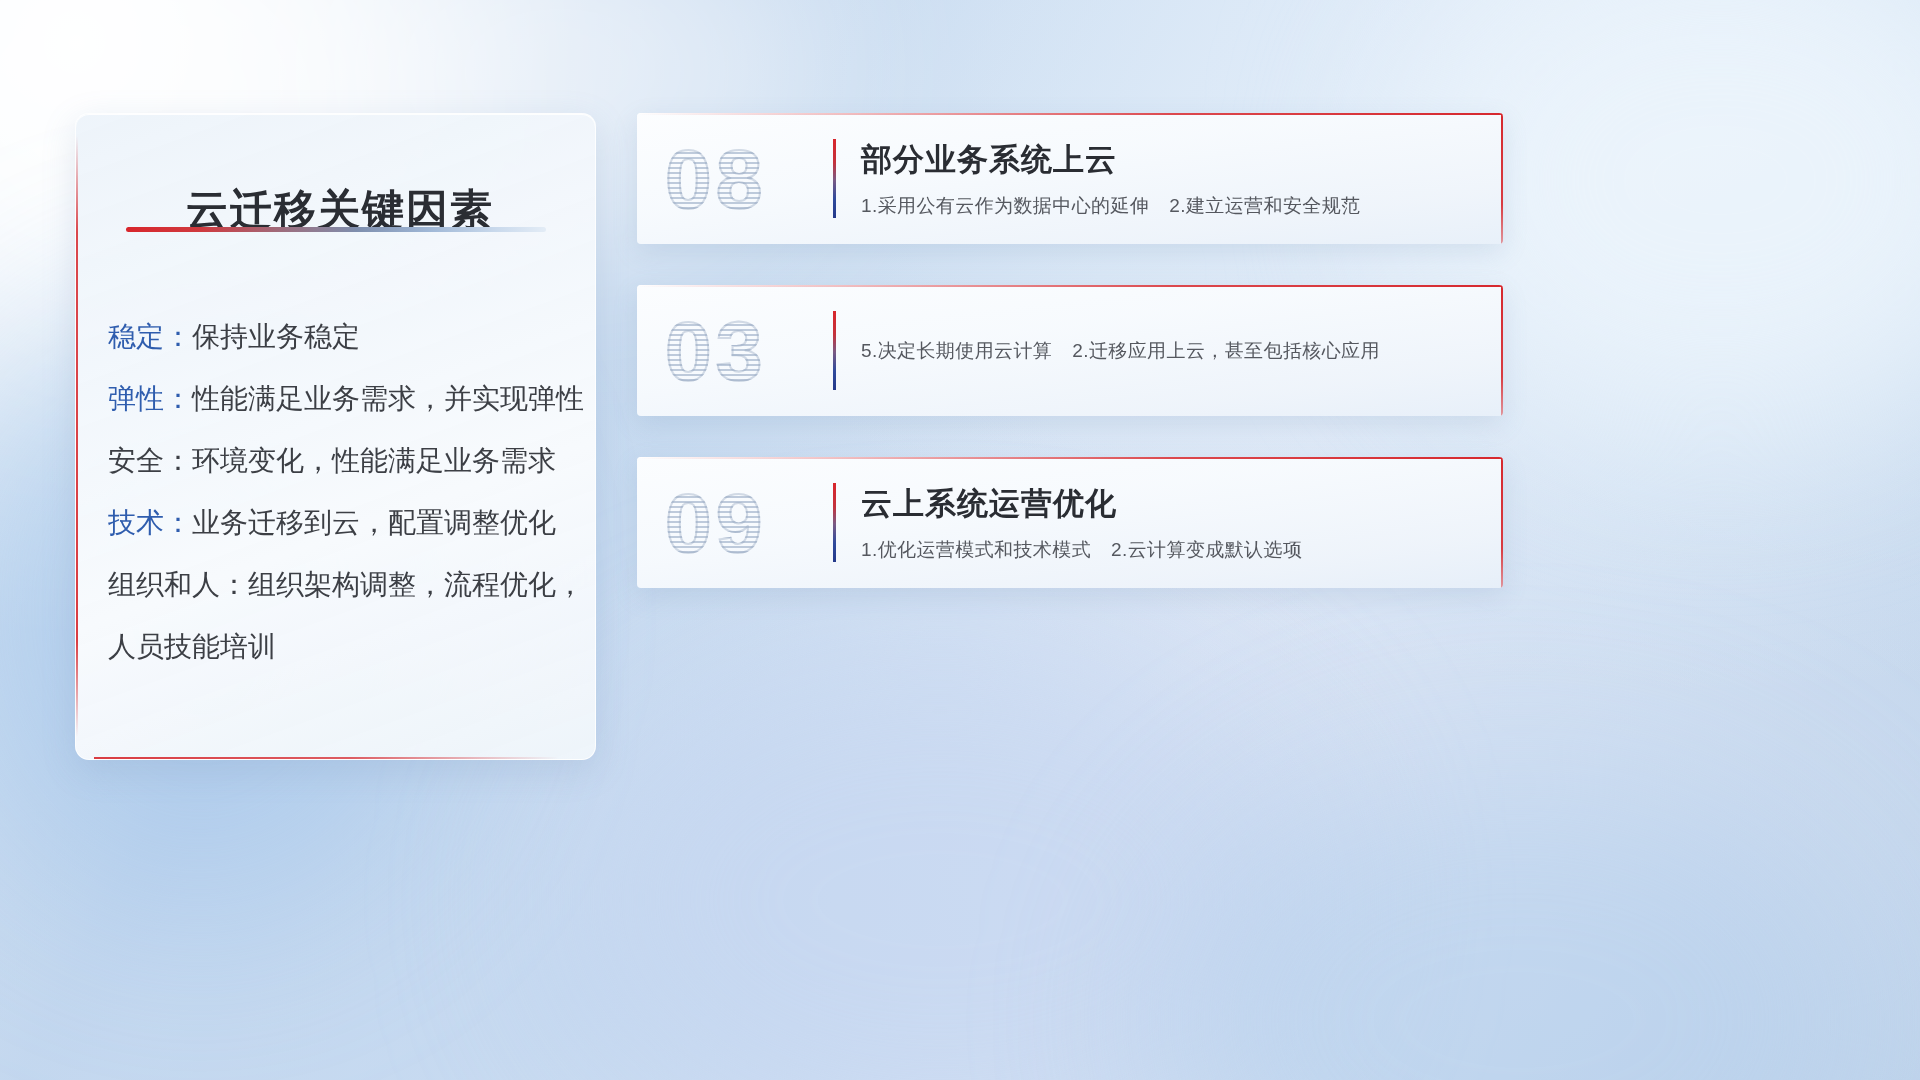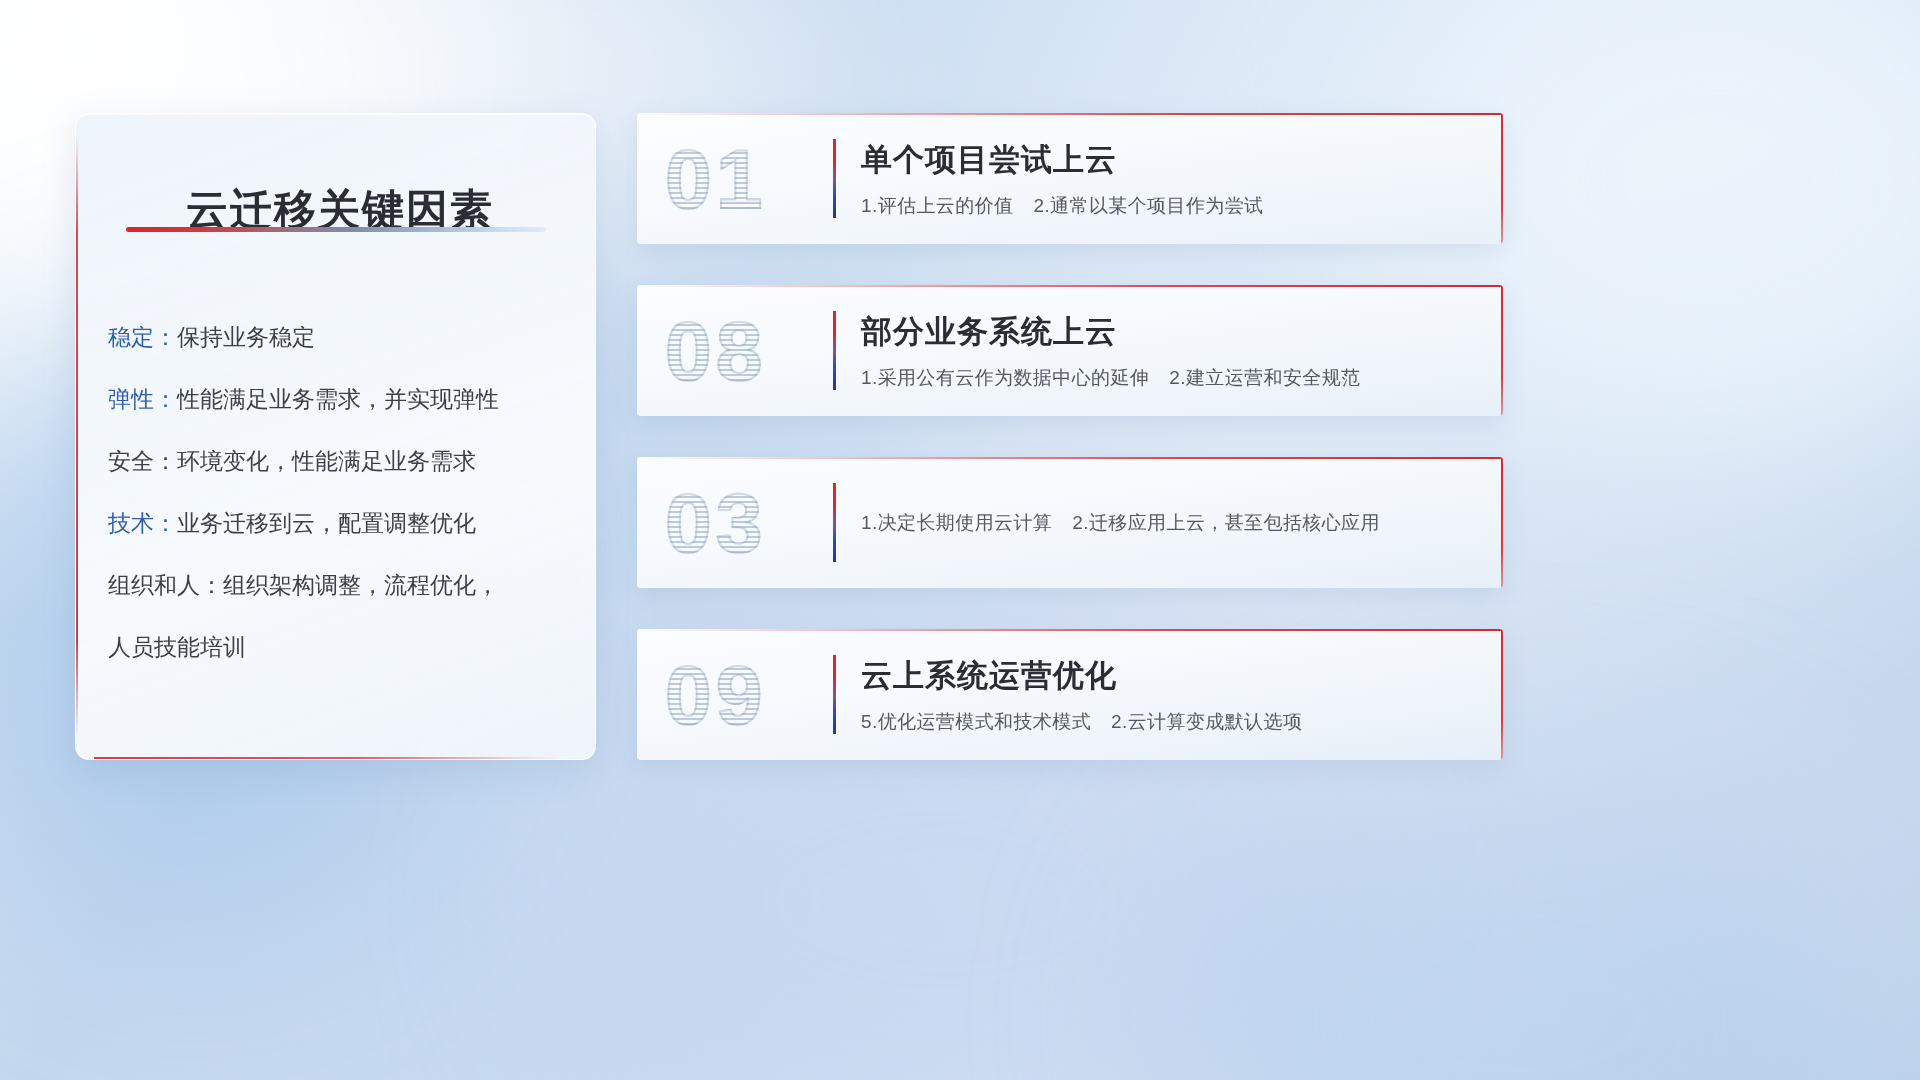--- a/index.html
+++ b/index.html
@@ -115,21 +115,21 @@
         #e3ecf6 100%);
   }
 
   #factor-list {
     position: absolute;
     left: 32px;
     top: 192px;
     right: 24px;
   }
   .factor-row {
-    font-size: 23px;
+    font-size: 28px;
     line-height: 62px;
     color: #3c3f45;
     white-space: nowrap;
   }
   .factor-label { font-weight: normal; }
   .factor-label.accent { color: #2f5dae; }
   .factor-label.plain  { color: #3c3f45; }
   .factor-text { color: #3c3f45; }
 
   
@@ -275,57 +275,47 @@
 
       <div class="factor-row">
         <span class="factor-text">人员技能培训</span>
       </div>
 
     </div>
   </section>
 
   <section id="cards">
 
-    <article class="step-card">
-      <div class="step-number">01</div>
-      <div class="step-divider"></div>
-      <div class="step-body">
-        <div class="step-title">单个项目尝试上云</div>
-        <div class="step-desc">
-          <span>1.评估上云的价值</span><span class="gap"></span><span>2.通常以某个项目作为尝试</span>
-        </div>
-      </div>
-    </article>
 
     <article class="step-card">
       <div class="step-number">08</div>
       <div class="step-divider"></div>
       <div class="step-body">
         <div class="step-title">部分业务系统上云</div>
         <div class="step-desc">
           <span>1.采用公有云作为数据中心的延伸</span><span class="gap"></span><span>2.建立运营和安全规范</span>
         </div>
       </div>
     </article>
 
     <article class="step-card">
       <div class="step-number">03</div>
       <div class="step-divider"></div>
       <div class="step-body">
         <div class="step-desc">
-          <span>1.决定长期使用云计算</span><span class="gap"></span><span>2.迁移应用上云，甚至包括核心应用</span>
+          <span>5.决定长期使用云计算</span><span class="gap"></span><span>2.迁移应用上云，甚至包括核心应用</span>
         </div>
       </div>
     </article>
 
     <article class="step-card">
       <div class="step-number">09</div>
       <div class="step-divider"></div>
       <div class="step-body">
         <div class="step-title">云上系统运营优化</div>
         <div class="step-desc">
-          <span>5.优化运营模式和技术模式</span><span class="gap"></span><span>2.云计算变成默认选项</span>
+          <span>1.优化运营模式和技术模式</span><span class="gap"></span><span>2.云计算变成默认选项</span>
         </div>
       </div>
     </article>
 
   </section>
 </div>
 
 </body></html>

